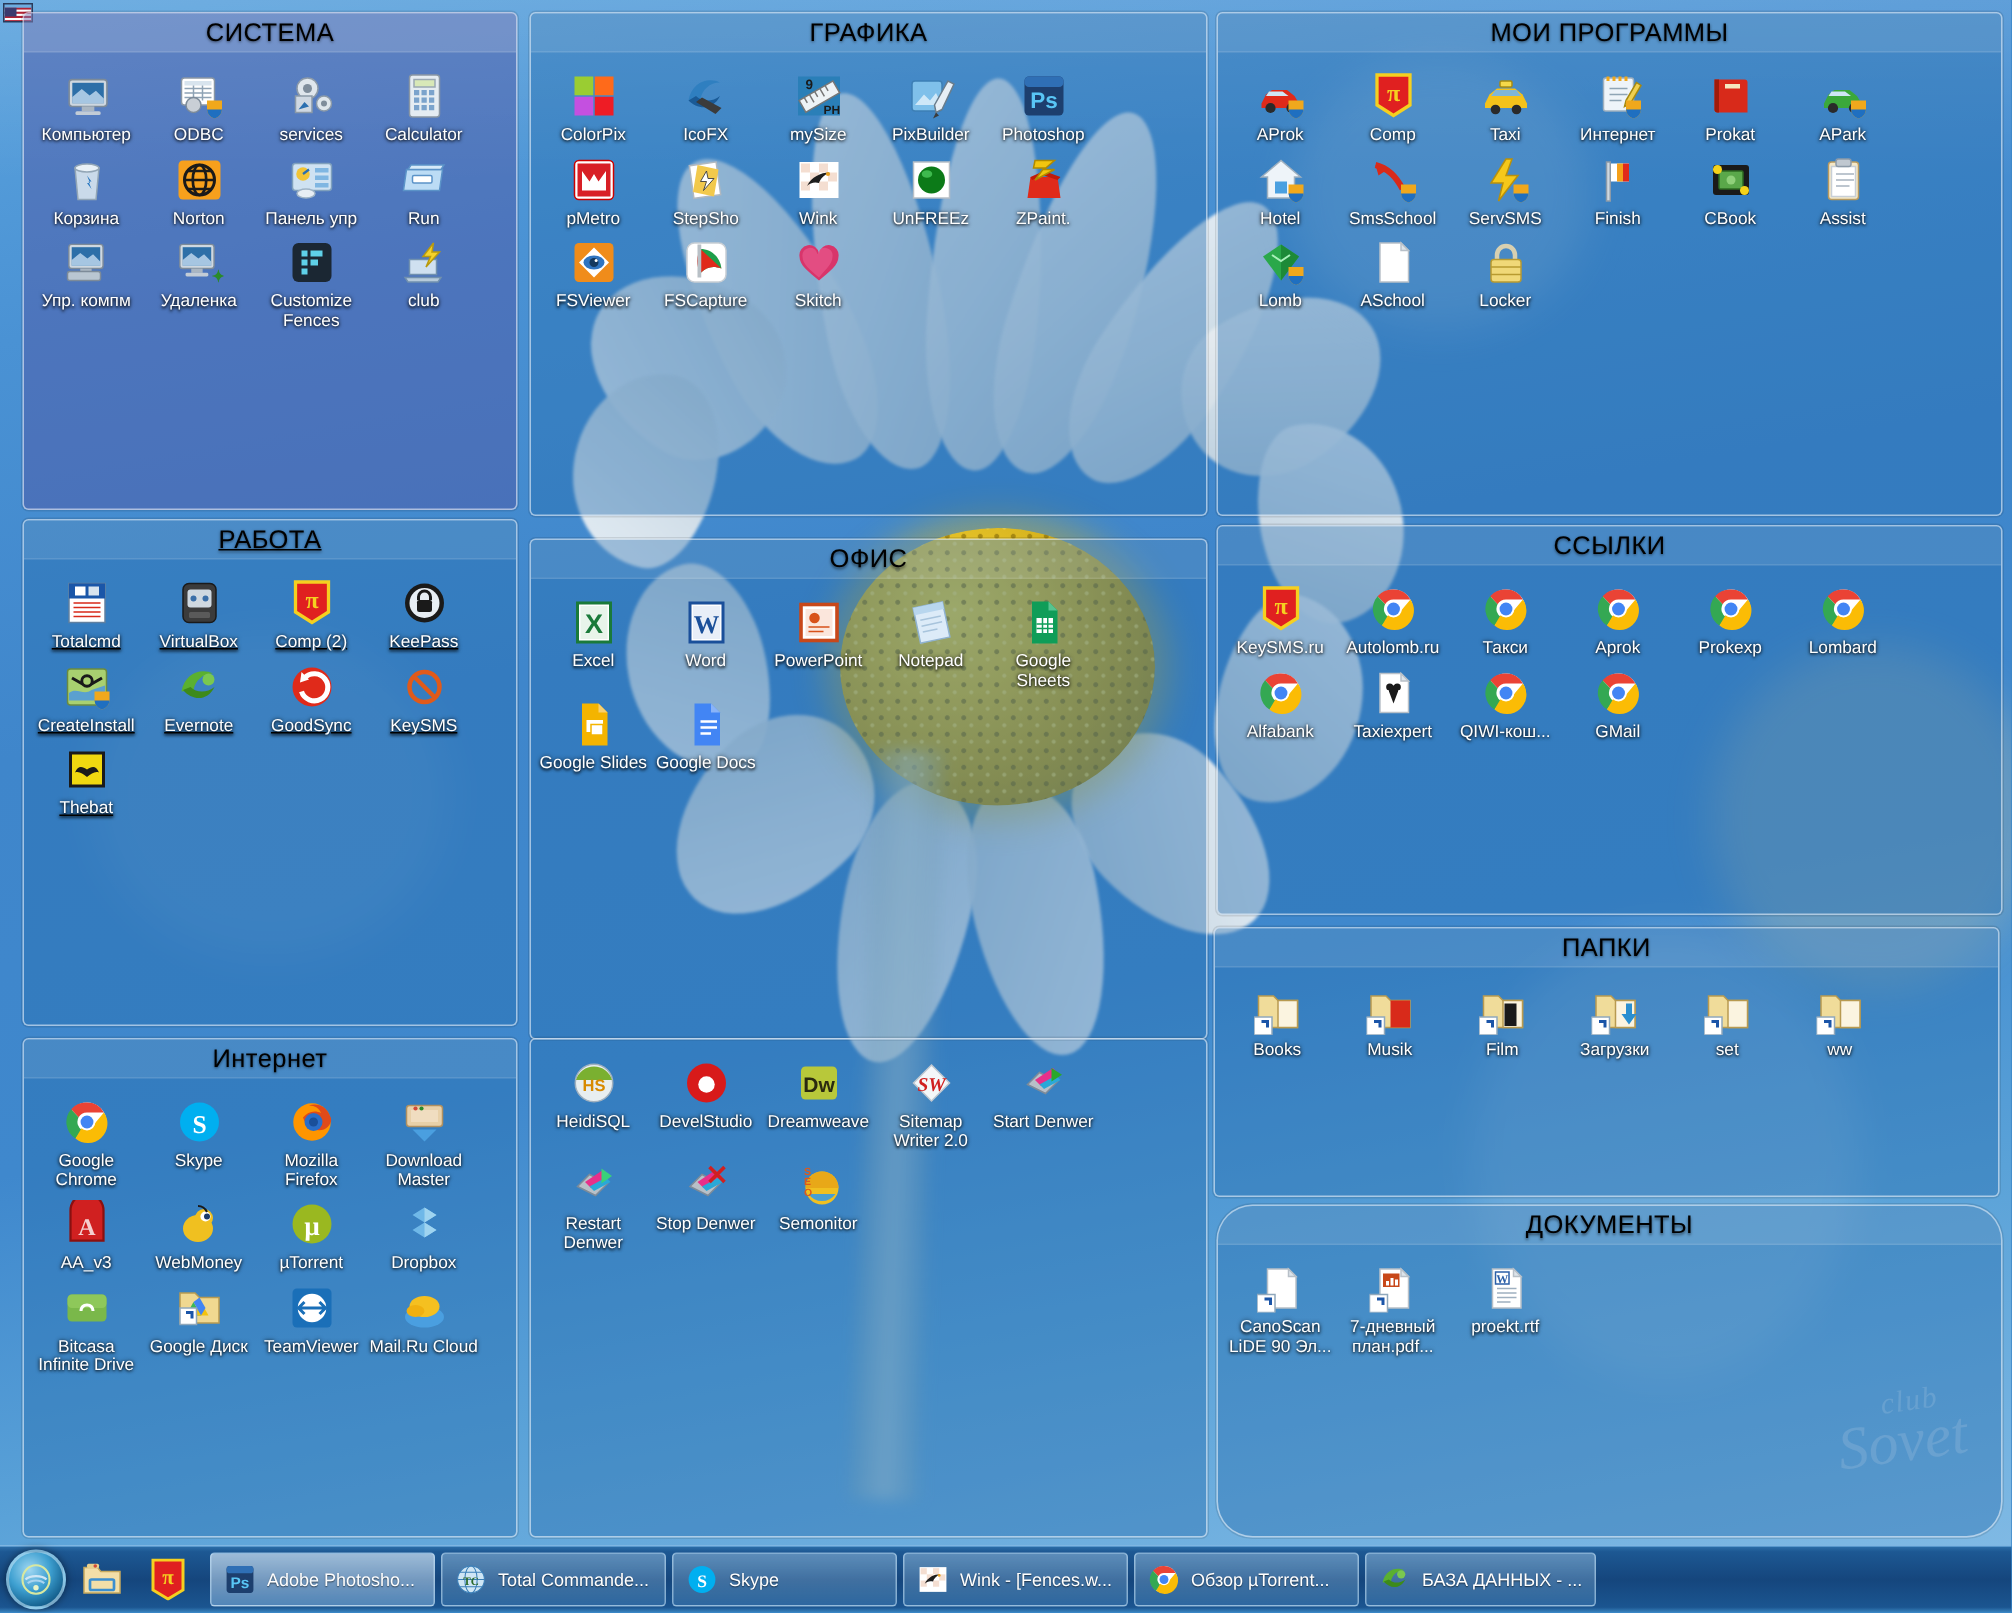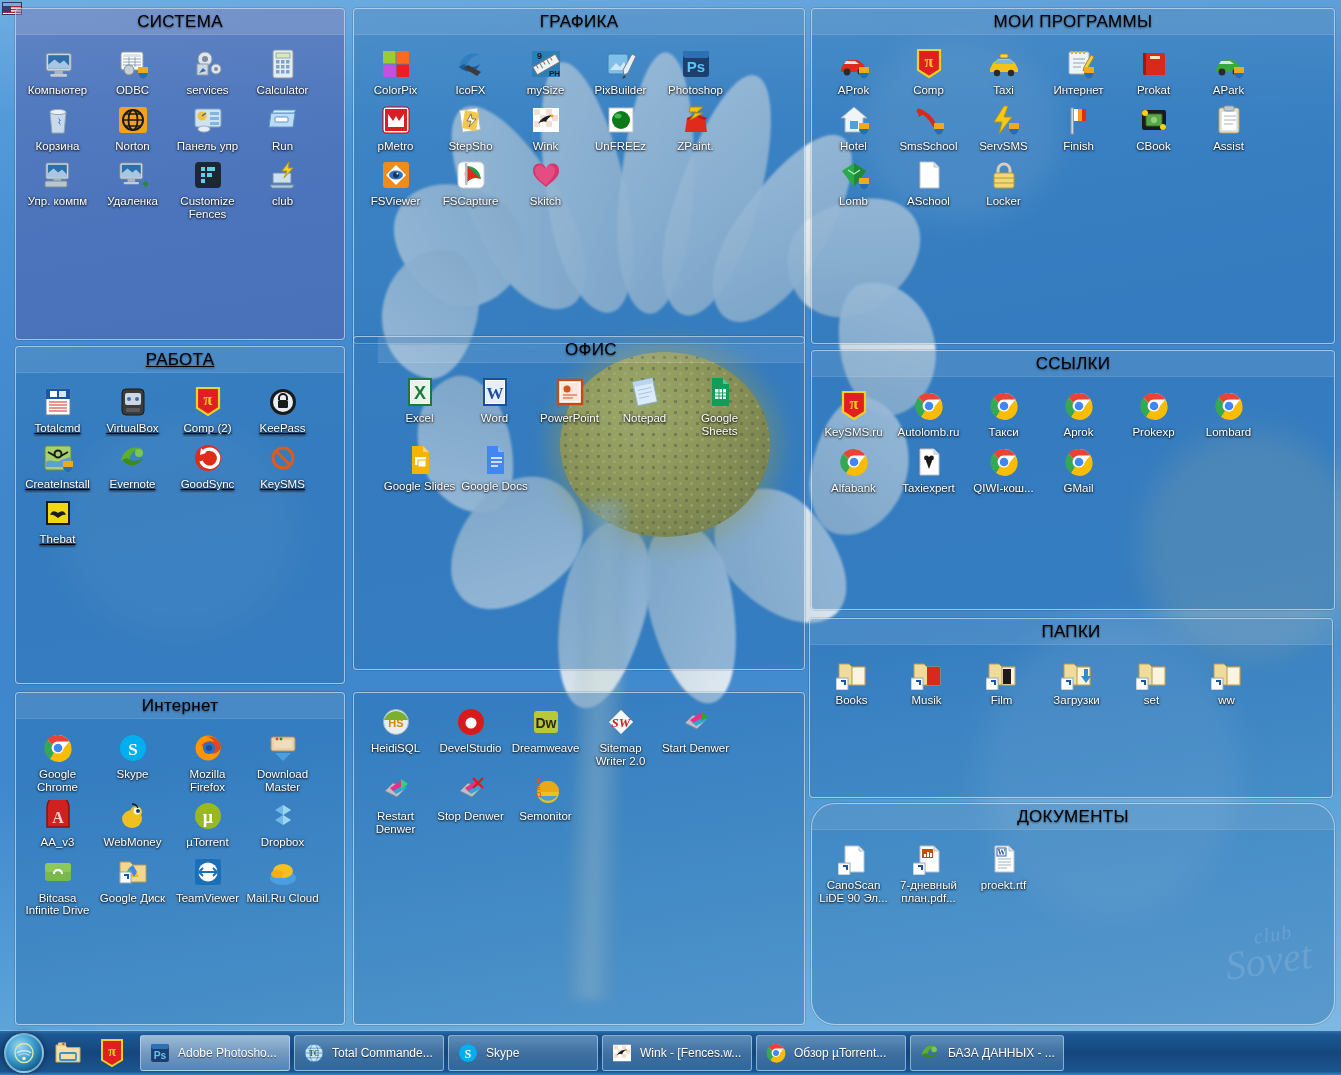--- a/index.html
+++ b/index.html
@@ -830,21 +830,21 @@
             <rect x="4" y="4" width="24" height="24" fill="#1a1a1a"></rect>
             <rect x="6" y="6" width="20" height="20" fill="#f0d810"></rect>
             <path d="M8 18c2-5 5-4 8-2 3-2 6-3 8 2-3-1-5 1-8 3-3-2-5-4-8-3z" fill="#1a1a1a"></path>
           </svg>
         </div>
         <div class="lbl">Thebat</div>
       </div>
     </div>
 </div>
 
-<div class="fence" style="left:353px;top:336px;width:452px;height:334px;padding-left:24px;">
+<div class="fence" style="left:353px;top:359px;width:452px;height:334px;">
   <div class="fence-title">ОФИС</div>
   <div class="fence-body" id="body-4">
       <div class="icon">
         <div class="glyph">
           <svg width="32" height="32" viewBox="0 0 32 32">
             <rect x="5" y="3" width="22" height="26" fill="#fff" stroke="#1a7a3a" stroke-width="2"></rect>
             <rect x="7" y="5" width="18" height="22" fill="#e8f4ea"></rect>
             <text x="16" y="23" font-size="18" fill="#1a7a3a" text-anchor="middle" font-weight="bold" font-family="Liberation Sans,sans-serif">X</text>
           </svg>
         </div>

